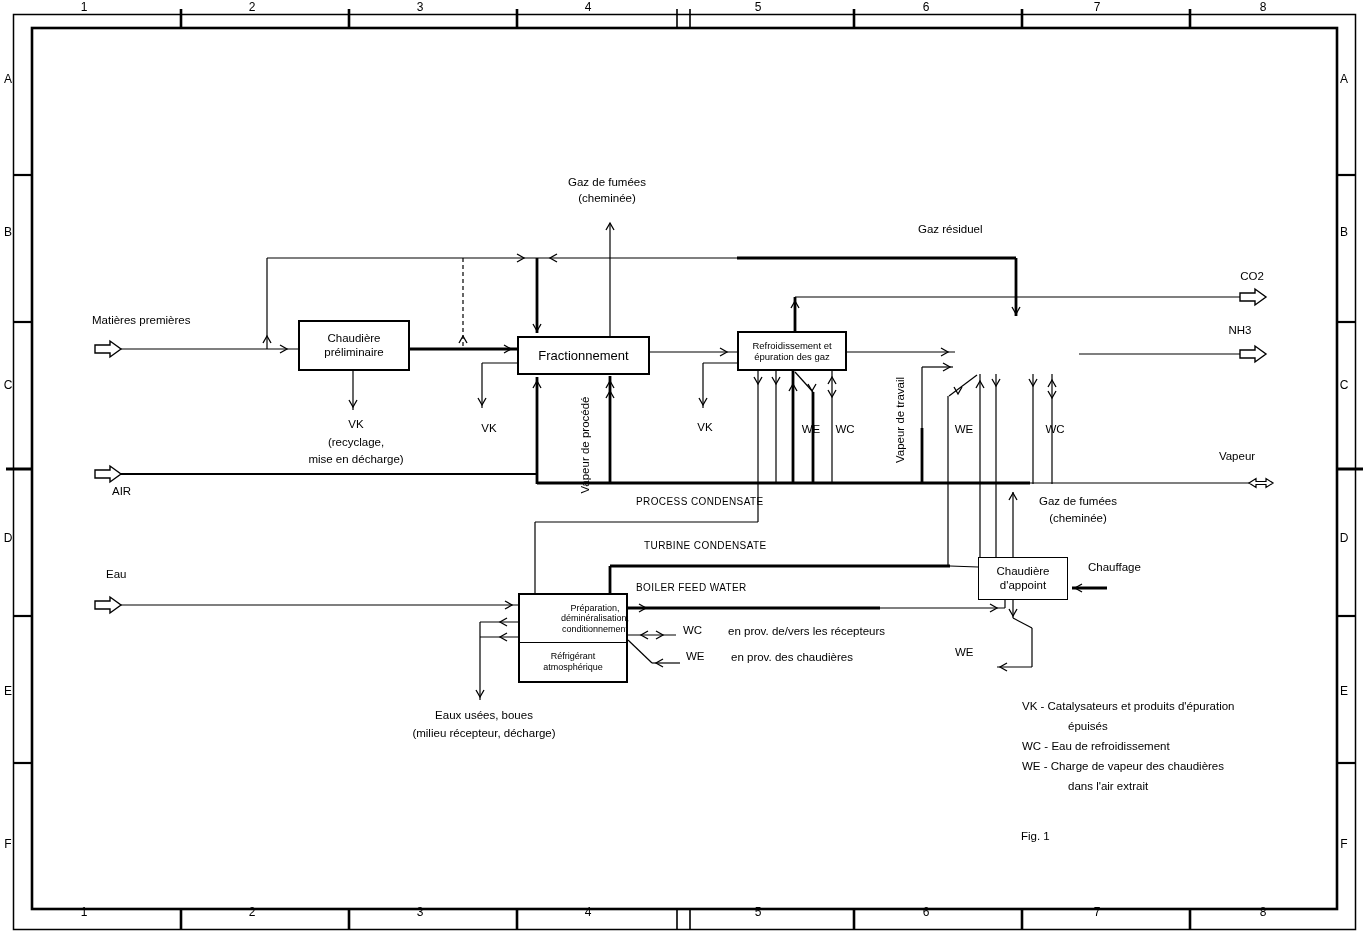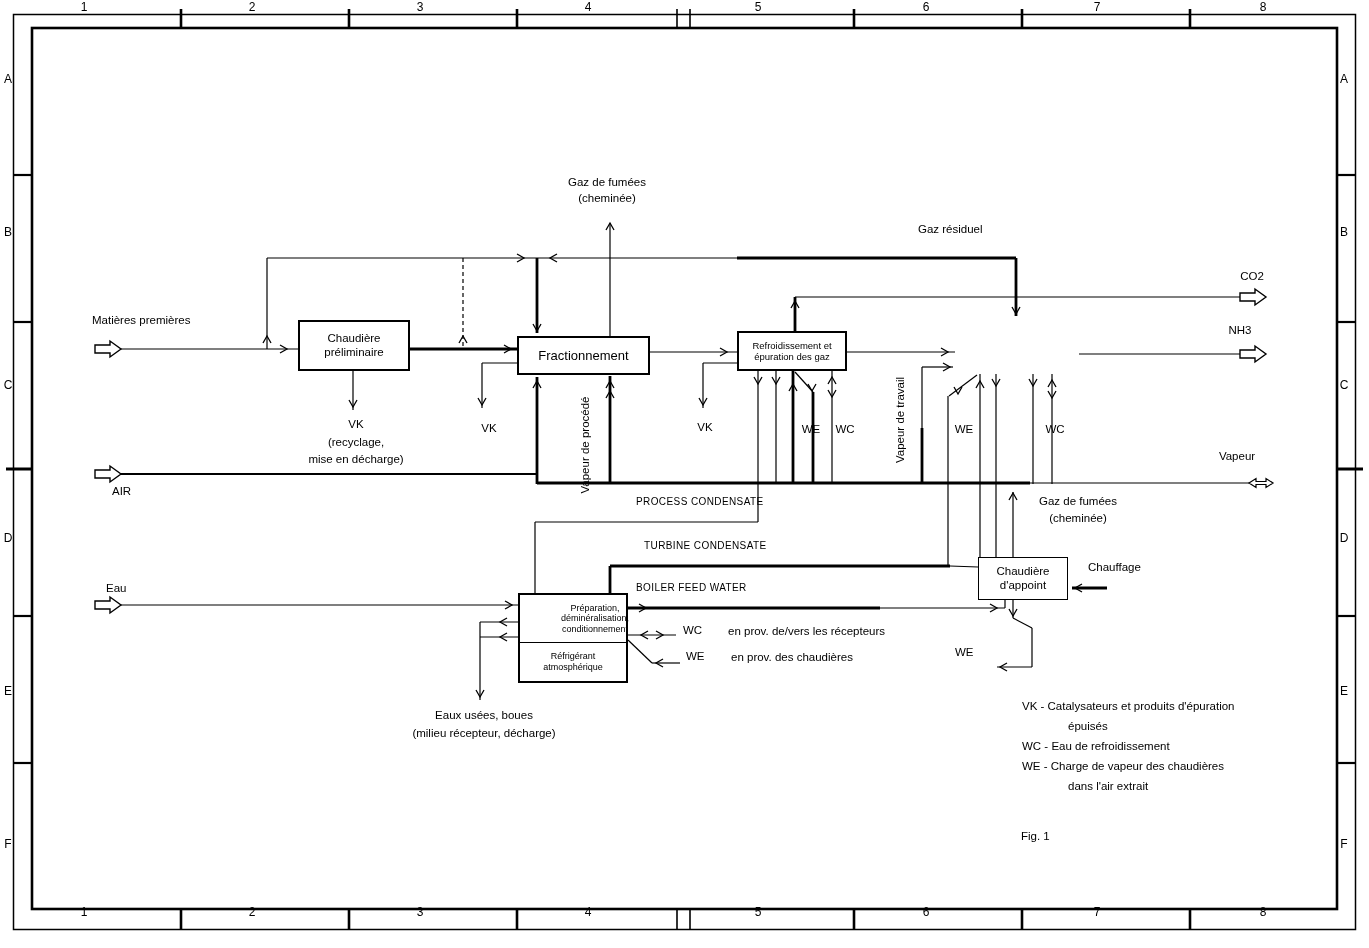--- a/index.html
+++ b/index.html
@@ -194,21 +194,21 @@
     </div>
   </div>
 
   <div class="box thin" style="left:978px;top:557px;width:90px;height:43px;font-size:11.5px;">
     <div>Chaudière</div>
     <div>d'appoint</div>
   </div>
 
   <div class="lbl" style="left:92px;top:314px;">Matières premières</div>
   <div class="lbl" style="left:112px;top:445px;margin-top:40px;">AIR</div>
-  <div class="lbl" style="left:106px;top:568px;margin-top:14px;">Eau</div>
+  <div class="lbl" style="left:106px;top:568px;">Eau</div>
 
   <div class="lbl c" style="left:607px;top:176px;">Gaz de fumées</div>
   <div class="lbl c" style="left:607px;top:192px;">(cheminée)</div>
 
   <div class="lbl" style="left:918px;top:223px;">Gaz résiduel</div>
 
   <div class="lbl c" style="left:1252px;top:270px;">CO2</div>
   <div class="lbl c" style="left:1240px;top:324px;">NH3</div>
   <div class="lbl c" style="left:1237px;top:450px;">Vapeur</div>
 

